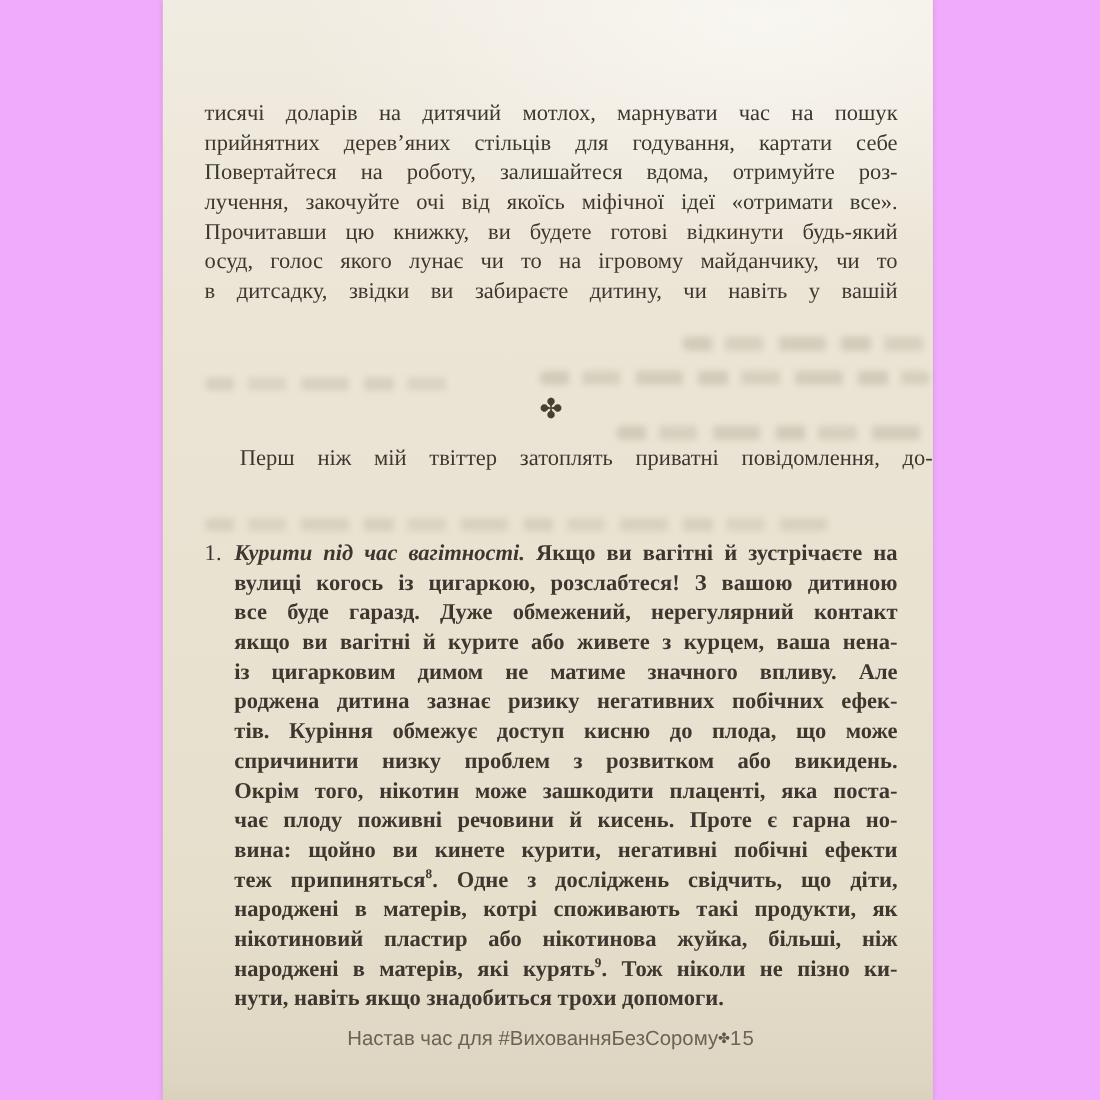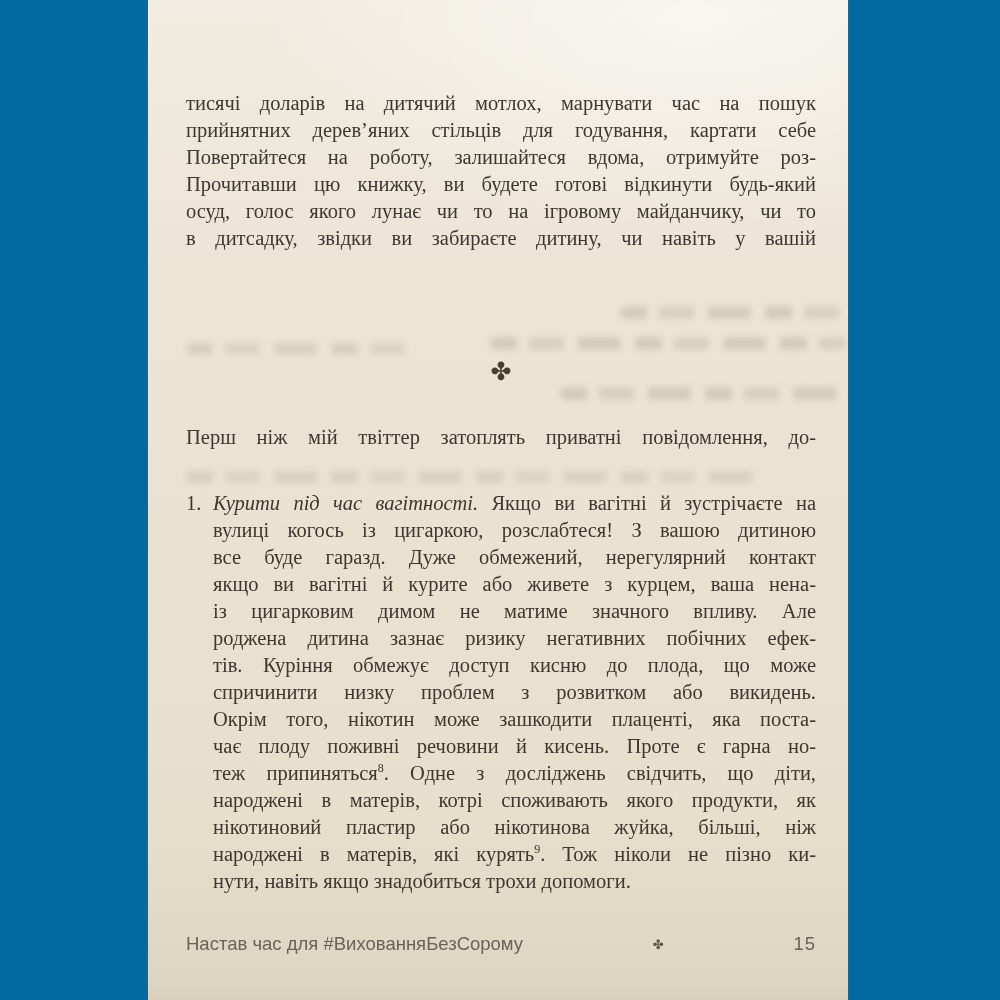--- a/index.html
+++ b/index.html
@@ -1,19 +1,19 @@
 <!DOCTYPE html>
 <html><head>
 <meta charset="utf-8">
 <style>
   html, body { margin: 0; padding: 0; background: #ffffff; }
   .canvas {
     position: relative;
     width: 1000px; height: 1000px;
-    background: #0369a1;
+    background: #f0abfc;
     overflow: hidden;
   }
   
   .page {
     position: absolute;
     left: 148px; top: 0;
     width: 700px; height: 1000px;
     background:
       radial-gradient(ellipse 620px 300px at 78% 2%, rgba(255,255,255,0.55), rgba(255,255,255,0) 70%),
       linear-gradient(180deg, #f1ece1 0%, #ece5d6 28%, #e9e2d1 55%, #e6dfcc 82%, #ded6c2 98%, #d9d1bc 100%);
@@ -43,54 +43,54 @@
   .textblock {
     position: absolute;
     left: 38px; top: 0;
     width: 630px; height: 1000px;
     color: #3d372f;
     font-family: "Liberation Serif", "DejaVu Serif", serif;
     font-size: 20.5px;
   }
   .para { position: absolute; left: 0; width: 630px; }
   .p1 { top:  90px; }
-  .p2 { top: 424px; }
+  .p2 { top: 404px; margin-left: 32px; }
   .line {
     height: 27px;
     line-height: 27px;
     text-align: justify;
     text-align-last: justify;
     white-space: normal;
   }
   .line.last { text-align-last: left; }
   .it { font-style: italic; }
   sup { font-size: 12px; line-height: 0; vertical-align: super; letter-spacing: 0; }
   
   .list-item { position: absolute; left: 0; top: 490px; width: 630px; }
   .list-num  { position: absolute; left: 0; top: 0; line-height: 27px; }
-  .item-lines { position: relative; margin-left: 27px; width: 603px; }
+  .item-lines { position: relative; margin-left: 27px; width: 603px; font-weight: bold; }
   .item-lines .line { width: 603px; }
   
   .ornament {
     position: absolute;
     left: 0; top: 355px;
     width: 630px; height: 34px;
     line-height: 34px;
     text-align: center;
     font-family: "DejaVu Sans", sans-serif;
     font-size: 25px;
     color: #46402f;
   }
   
   .footer {
     position: absolute;
     left: 0; top: 933px;
     width: 630px;
     display: flex;
-    justify-content: space-between;
+    justify-content: center;
     align-items: center;
     font-family: "Liberation Sans", "DejaVu Sans", sans-serif;
     font-size: 18.5px;
     color: #6a6356;
   }
   .f-sep { font-family: "DejaVu Sans", sans-serif; font-size: 13px; color: #5d5649; }
   .f-num { letter-spacing: 1px; }
 </style>
 </head>
 <body>
@@ -103,20 +103,21 @@
     <div class="ghost g3"></div>
     <div class="ghost g4"></div>
     <div class="ghost g5"></div>
 
     <div class="textblock">
 
       <div class="para p1">
           <div class="line"><span>тисячі доларів на дитячий мотлох, марнувати час на пошук</span></div>
           <div class="line"><span>прийнятних дерев’яних стільців для годування, картати себе</span></div>
           <div class="line"><span>Повертайтеся на роботу, залишайтеся вдома, отримуйте роз-</span></div>
+          <div class="line"><span>лучення, закочуйте очі від якоїсь міфічної ідеї «отримати все».</span></div>
           <div class="line"><span>Прочитавши цю книжку, ви будете готові відкинути будь-який</span></div>
           <div class="line"><span>осуд, голос якого лунає чи то на ігровому майданчику, чи то</span></div>
           <div class="line"><span>в дитсадку, звідки ви забираєте дитину, чи навіть у вашій</span></div>
         </div>
 
       <div class="ornament">✤</div>
 
       <div class="para p2">
           <div class="line"><span>Перш ніж мій твіттер затоплять приватні повідомлення, до-</span></div>
         </div>
@@ -127,22 +128,23 @@
             <div class="line"><span class="it">Курити під час вагітності.</span><span> Якщо ви вагітні й зустрічаєте на</span></div>
             <div class="line"><span>вулиці когось із цигаркою, розслабтеся! З вашою дитиною</span></div>
             <div class="line"><span>все буде гаразд. Дуже обмежений, нерегулярний контакт</span></div>
             <div class="line"><span>якщо ви вагітні й курите або живете з курцем, ваша нена-</span></div>
             <div class="line"><span>із цигарковим димом не матиме значного впливу. Але</span></div>
             <div class="line"><span>роджена дитина зазнає ризику негативних побічних ефек-</span></div>
             <div class="line"><span>тів. Куріння обмежує доступ кисню до плода, що може</span></div>
             <div class="line"><span>спричинити низку проблем з розвитком або викидень.</span></div>
             <div class="line"><span>Окрім того, нікотин може зашкодити плаценті, яка поста-</span></div>
             <div class="line"><span>чає плоду поживні речовини й кисень. Проте є гарна но-</span></div>
+            <div class="line"><span>вина: щойно ви кинете курити, негативні побічні ефекти</span></div>
             <div class="line"><span>теж припиняться</span><sup>8</sup><span>. Одне з досліджень свідчить, що діти,</span></div>
-            <div class="line"><span>народжені в матерів, котрі споживають якого продукти, як</span></div>
+            <div class="line"><span>народжені в матерів, котрі споживають такі продукти, як</span></div>
             <div class="line"><span>нікотиновий пластир або нікотинова жуйка, більші, ніж</span></div>
             <div class="line"><span>народжені в матерів, які курять</span><sup>9</sup><span>. Тож ніколи не пізно ки-</span></div>
             <div class="line last"><span>нути, навіть якщо знадобиться трохи допомоги.</span></div>
           </div>
       </div>
 
       <div class="footer">
         <span class="f-title">Настав час для #ВихованняБезСорому</span>
         <span class="f-sep">✤</span>
         <span class="f-num">15</span>

